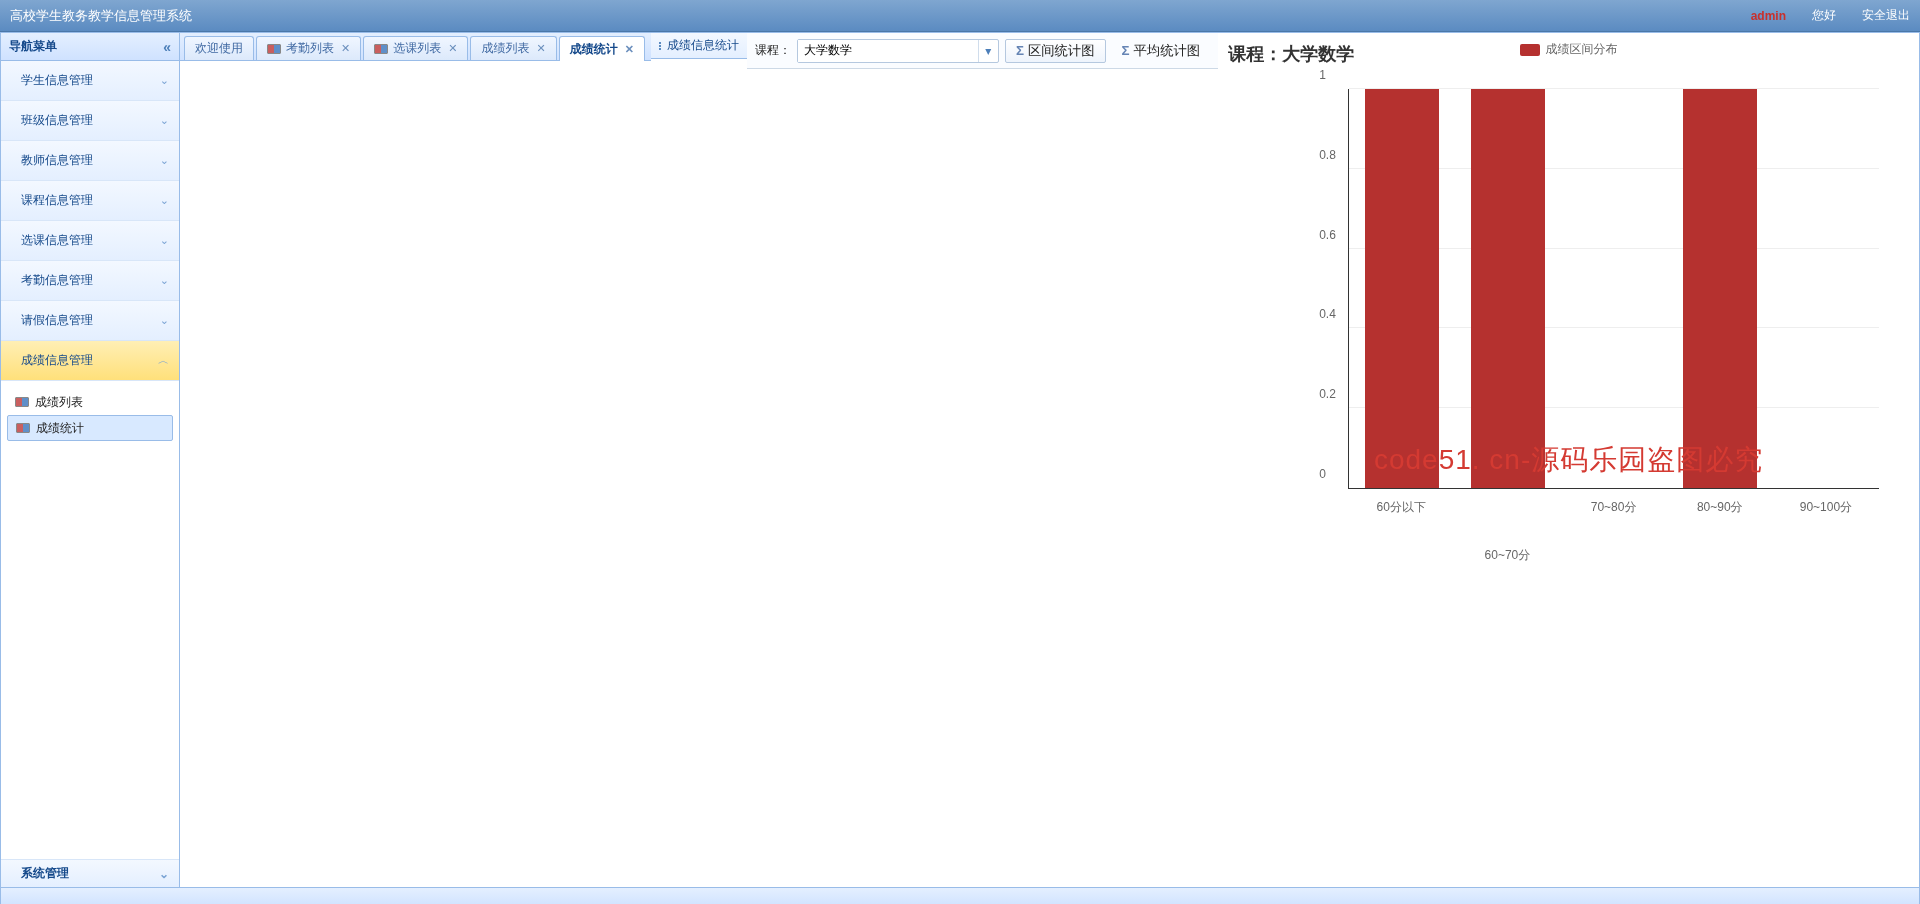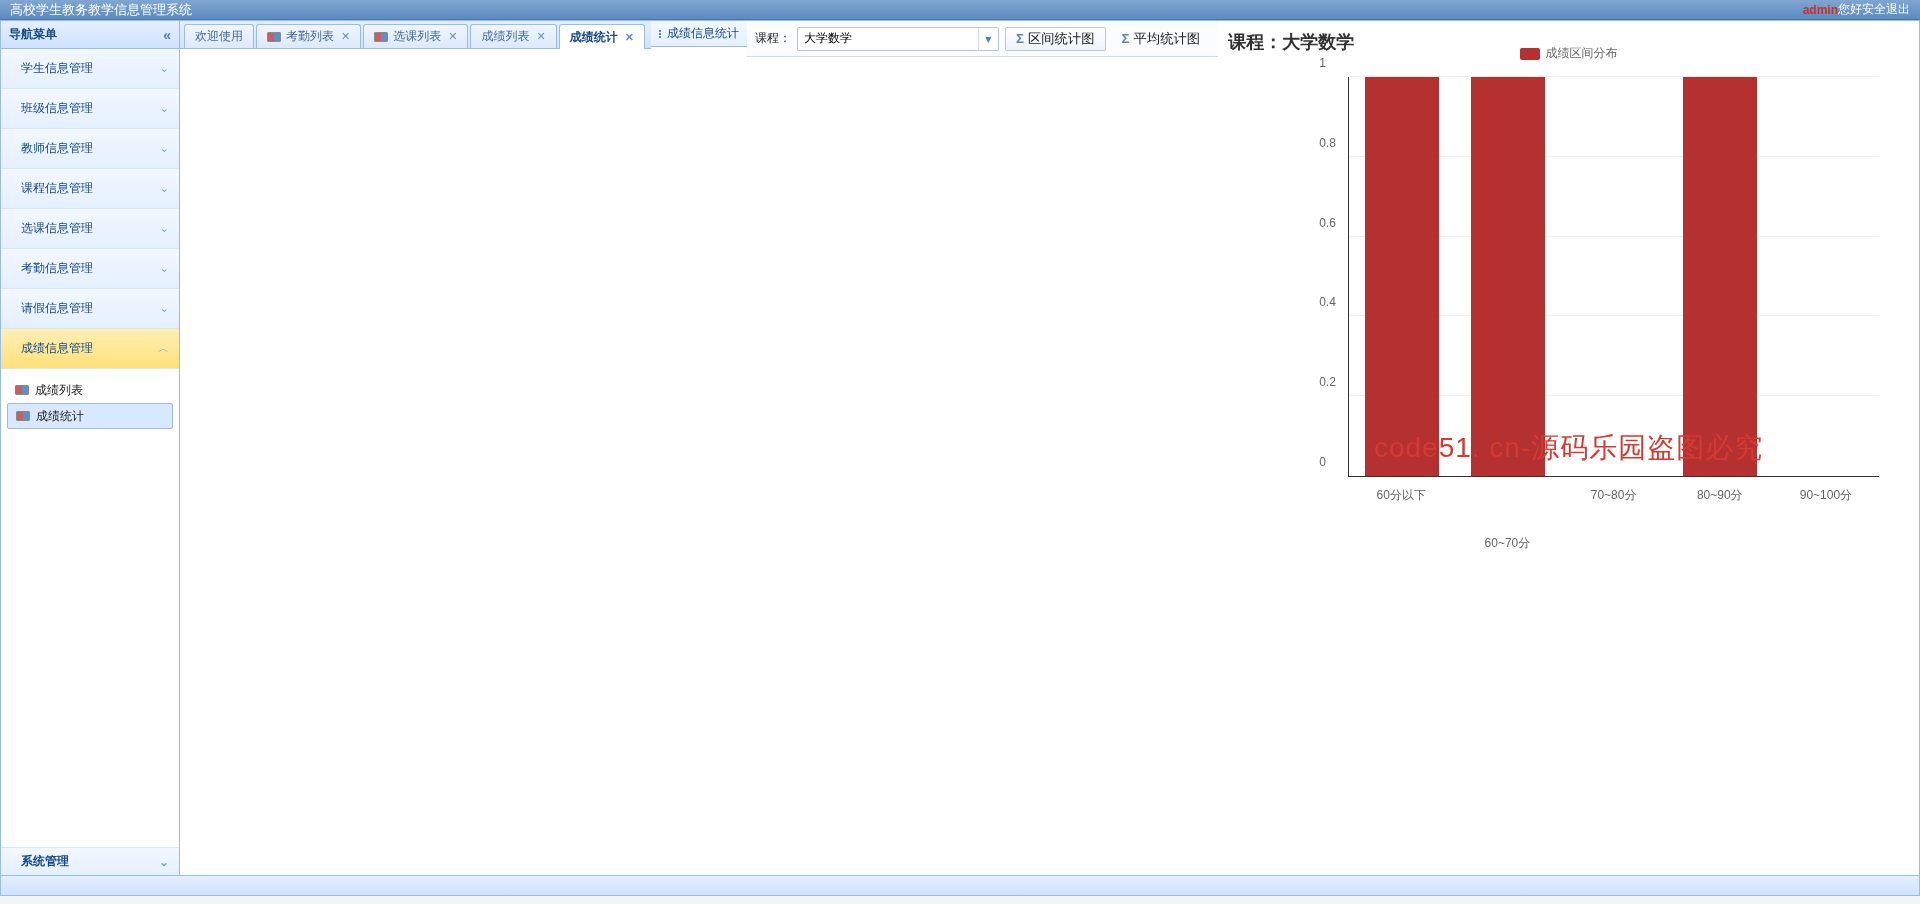--- a/index.html
+++ b/index.html
@@ -1,20 +1,20 @@
 <!DOCTYPE html>
 <html><head>
 <meta charset="utf-8">
 <style>
 * { box-sizing: border-box; margin: 0; padding: 0; }
 body { font-family: "Microsoft YaHei", Arial, sans-serif; font-size: 12px; background: #f4f4f4; overflow: hidden; }
 
-.header { height: 20px; background: linear-gradient(#7fa6d0, #5b8bc1); color: #fff; display: flex; align-items: center; padding: 0 10px; border-bottom: 1px solid #4a77a8; }
+.header { height: 32px; background: linear-gradient(#7fa6d0, #5b8bc1); color: #fff; display: flex; align-items: center; padding: 0 10px; border-bottom: 1px solid #4a77a8; }
 .header-title { flex: 1; font-size: 13px; }
-.header-right { display: flex; gap: 0; align-items: center; font-size: 12px; justify-content: center; }
+.header-right { display: flex; gap: 26px; align-items: center; font-size: 12px; justify-content: center; }
 .header-right .user { color: #c9302c; font-weight: bold; }
 .header-right a { color: #fff; text-decoration: none; cursor: pointer; }
 
 .main-area { display: flex; height: calc(100vh - 48px); }
 
 .sidebar { width: 180px; background: #fff; border: 1px solid #99bce8; display: flex; flex-direction: column; }
 .sidebar-header { height: 28px; background: linear-gradient(#e4efff, #cfe2ff); border-bottom: 1px solid #99bce8; display: flex; align-items: center; padding: 12px 8px; font-weight: bold; color: #15498b; }
 .sidebar-header .collapse-icon { margin-left: auto; color: #4c7fb9; font-size: 14px; cursor: pointer; }
 .nav-group { flex: 1; overflow: auto; }
 .nav-item { height: 40px; display: flex; align-items: center; padding: 0 10px 0 20px; border-bottom: 1px solid #d8e6f8; background: linear-gradient(#f3f8ff, #e4efff); color: #15498b; cursor: pointer; font-weight: normal; }
@@ -43,21 +43,21 @@
 .combo { display: flex; align-items: center; height: 24px; border: 1px solid #b5c8df; border-radius: 2px; background: #fff; }
 .combo input { border: none; outline: none; height: 22px; padding: 0 6px; width: 180px; font-size: 12px; }
 .combo .arrow { width: 20px; height: 22px; display: flex; align-items: center; justify-content: center; color: #4c7fb9; cursor: pointer; border-left: 1px solid #d0ddec; }
 .tbtn { height: 24px; padding: 0 10px; display: inline-flex; align-items: center; gap: 4px; border: 1px solid #b5c8df; border-radius: 2px; background: linear-gradient(#fff, #eef4fc); cursor: pointer; color: #222; }
 .tbtn.plain { border: none; background: none; }
 .sigma { font-weight: bold; color: #6584b4; }
 
 .chart-wrap { flex: 1; padding: 6px 20px 10px 10px; position: relative; overflow: hidden; }
 .chart-title-row { display: flex; align-items: center; height: 30px; }
 .chart-title { font-size: 18px; font-weight: bold; color: #333; }
-.legend { position: absolute; left: 50%; top: 24px; transform: translateX(-50%); display: flex; align-items: center; gap: 6px; font-size: 12px; color: #666; }
+.legend { position: absolute; left: 50%; top: 8px; transform: translateX(-50%); display: flex; align-items: center; gap: 6px; font-size: 12px; color: #666; }
 .legend .swatch { width: 20px; height: 12px; background: #b5312f; border-radius: 2px; }
 
 .chart-canvas { position: relative; margin: 20px 20px 10px 120px; height: 400px; border-left: 1px solid #333; border-bottom: 1px solid #333; }
 .y-tick { position: absolute; left: -30px; font-size: 12px; color: #666; transform: translateY(-50%); }
 .grid-line { position: absolute; left: 0; right: 0; border-top: 1px solid #eee; }
 .bar { position: absolute; bottom: 0; background: #b5312f; }
 .x-labels { position: relative; margin: 6px 20px 0 120px; height: 20px; }
 .x-label { position: absolute; font-size: 12px; color: #666; transform: translateX(-50%); }
 
 .watermark { position: absolute; top: 50%; left: 50%; transform: translate(-50%, -50%); color: #d43a32; font-size: 28px; font-weight: 500; pointer-events: none; white-space: nowrap; letter-spacing: 1px; }

